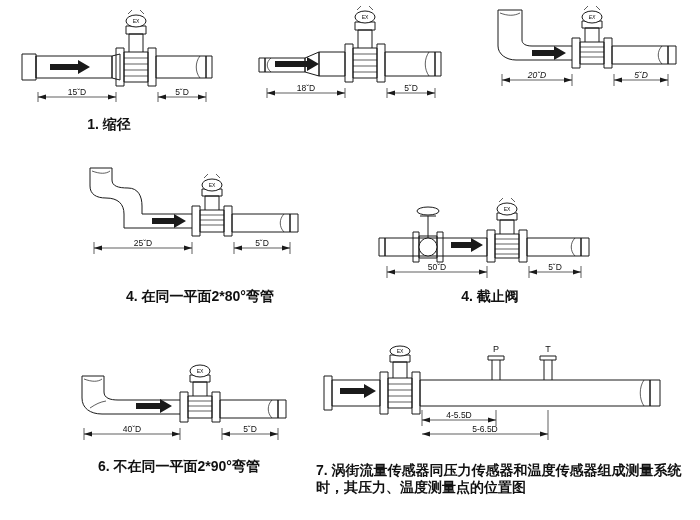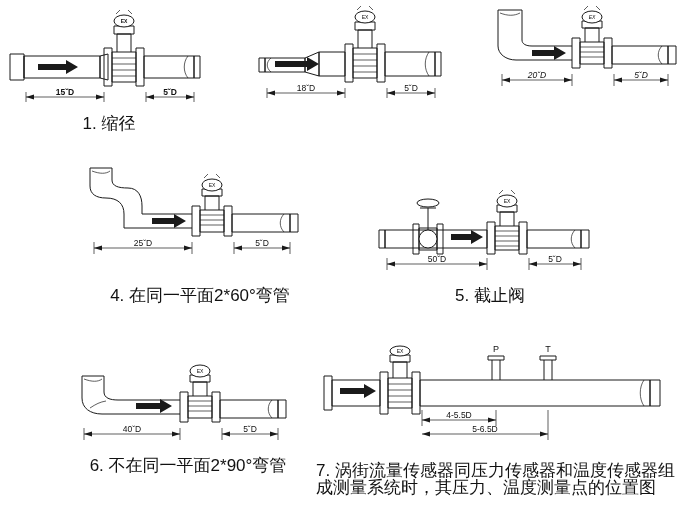--- a/index.html
+++ b/index.html
@@ -9,42 +9,43 @@
     font-family:"Liberation Sans","DejaVu Sans",sans-serif;
     color:#111;
     position:relative;
     overflow:hidden;
   }
   .stage{position:absolute;left:0;top:0;width:700px;height:520px;}
   .fig{position:absolute;}
   .cap{
     position:absolute;
     text-align:center;
-    font-size:17px;
+    font-size:14px;
     color:#111;
     line-height:16px;
     white-space:nowrap;
+    font-weight:bold;
   }
   .cap.multi{white-space:normal;line-height:17px;}
   svg{display:block;overflow:visible;}
   .ln{stroke:#1a1a1a;fill:none;stroke-width:1;}
   .thin{stroke:#1a1a1a;fill:none;stroke-width:.7;}
   .dim{stroke:#1a1a1a;fill:none;stroke-width:.7;}
   .fillw{fill:#ffffff;}
   .fillk{fill:#1a1a1a;}
   .dimtxt{font-size:8.5px;fill:#111;font-family:"Liberation Sans",sans-serif;}
   .lbl{font-size:9px;fill:#111;font-family:"Liberation Sans",sans-serif;}
   .ex{font-size:5px;fill:#111;font-family:"Liberation Sans",sans-serif;}
 </style>
 </head>
 <body>
 
 <div class="stage">
 
-  <div class="fig" style="left:4px;top:4px;font-weight:bold;">
+  <div class="fig" style="left:16px;top:4px;">
     <svg width="210" height="110" viewBox="0 0 210 110">
 
       <path class="ln" d="M6 50 L6 76 L20 76 L20 50 Z"></path>
       <path class="ln" d="M20 52 L96 52 L96 74 L20 74 Z"></path>
       <path class="thin" d="M20 52 L20 74"></path>
 
       <path class="ln" d="M96 52 L104 50 L104 76 L96 74 Z"></path>
 
       <path class="fillk" d="M34 60 L62 60 L62 56 L74 63 L62 70 L62 66 L34 66 Z"></path>
 
@@ -184,23 +185,23 @@
       <path class="fillk" d="M14 92 L22 89.5 L22 94.5 Z"></path>
       <path class="fillk" d="M112 92 L104 89.5 L104 94.5 Z"></path>
       <text class="dimtxt" x="63" y="90" text-anchor="middle">25ˇD</text>
       <path class="dim" d="M154 86 L154 98 M210 86 L210 98"></path>
       <path class="dim" d="M154 92 L210 92"></path>
       <path class="fillk" d="M154 92 L162 89.5 L162 94.5 Z"></path>
       <path class="fillk" d="M210 92 L202 89.5 L202 94.5 Z"></path>
       <text class="dimtxt" x="182" y="90" text-anchor="middle">5ˇD</text>
     </svg>
   </div>
-  <div class="cap" style="left:70px;top:288px;width:260px;">4. 在同一平面2*60°弯管</div>
-
-  <div class="fig" style="left:375px;top:180px;text-decoration:underline;">
+  <div class="cap" style="left:70px;top:288px;width:260px;">4. 在同一平面2*80°弯管</div>
+
+  <div class="fig" style="left:375px;top:188px;text-decoration:underline;">
     <svg width="230" height="110" viewBox="0 0 230 110">
 
       <path class="ln" d="M10 50 L112 50 L112 68 L10 68 Z"></path>
       <path class="ln" d="M4 50 L10 50 L10 68 L4 68 Z"></path>
 
       <path class="ln" d="M38 44 L44 44 L44 74 L38 74 Z"></path>
       <path class="ln" d="M62 44 L68 44 L68 74 L62 74 Z"></path>
       <path class="ln" d="M44 48 L62 48 L62 70 L44 70 Z"></path>
       <circle class="ln fillw" cx="53" cy="59" r="9"></circle>
       <path class="ln" d="M53 50 L53 28"></path>
@@ -228,21 +229,21 @@
       <path class="fillk" d="M12 84 L20 81.5 L20 86.5 Z"></path>
       <path class="fillk" d="M112 84 L104 81.5 L104 86.5 Z"></path>
       <text class="dimtxt" x="62" y="82" text-anchor="middle">50ˇD</text>
       <path class="dim" d="M154 78 L154 90 M206 78 L206 90"></path>
       <path class="dim" d="M154 84 L206 84"></path>
       <path class="fillk" d="M154 84 L162 81.5 L162 86.5 Z"></path>
       <path class="fillk" d="M206 84 L198 81.5 L198 86.5 Z"></path>
       <text class="dimtxt" x="180" y="82" text-anchor="middle">5ˇD</text>
     </svg>
   </div>
-  <div class="cap" style="left:400px;top:288px;width:180px;">5. 截止阀</div>
+  <div class="cap" style="left:400px;top:288px;width:180px;">4. 截止阀</div>
 
   <div class="fig" style="left:60px;top:364px;">
     <svg width="250" height="110" viewBox="0 0 250 110">
 
       <path class="ln" d="M22 12 L22 34 C22 44 30 50 42 50 L120 50"></path>
       <path class="ln" d="M44 12 L44 28 C44 34 50 36 58 36 L120 36"></path>
       <path class="ln" d="M22 12 L44 12"></path>
       <path class="thin" d="M24 15 C32 18 38 18 42 15"></path>
       <path class="thin" d="M30 44 C36 40 40 38 46 37"></path>
 
@@ -266,21 +267,21 @@
       <path class="fillk" d="M24 70 L32 67.5 L32 72.5 Z"></path>
       <path class="fillk" d="M120 70 L112 67.5 L112 72.5 Z"></path>
       <text class="dimtxt" x="72" y="68" text-anchor="middle">40ˇD</text>
       <path class="dim" d="M162 64 L162 76 M218 64 L218 76"></path>
       <path class="dim" d="M162 70 L218 70"></path>
       <path class="fillk" d="M162 70 L170 67.5 L170 72.5 Z"></path>
       <path class="fillk" d="M218 70 L210 67.5 L210 72.5 Z"></path>
       <text class="dimtxt" x="190" y="68" text-anchor="middle">5ˇD</text>
     </svg>
   </div>
-  <div class="cap" style="left:53px;top:458px;width:270px;">6. 不在同一平面2*90°弯管</div>
+  <div class="cap" style="left:44px;top:458px;width:270px;">6. 不在同一平面2*90°弯管</div>
 
   <div class="fig" style="left:320px;top:348px;">
     <svg width="350" height="110" viewBox="0 0 350 110">
 
       <path class="ln" d="M4 28 L12 28 L12 62 L4 62 Z"></path>
       <path class="ln" d="M12 32 L60 32 L60 58 L12 58 Z"></path>
 
       <path class="fillk" d="M20 40 L44 40 L44 36 L56 43 L44 50 L44 46 L20 46 Z"></path>
 
       <path class="ln" d="M60 24 L68 24 L68 66 L60 66 Z"></path>

